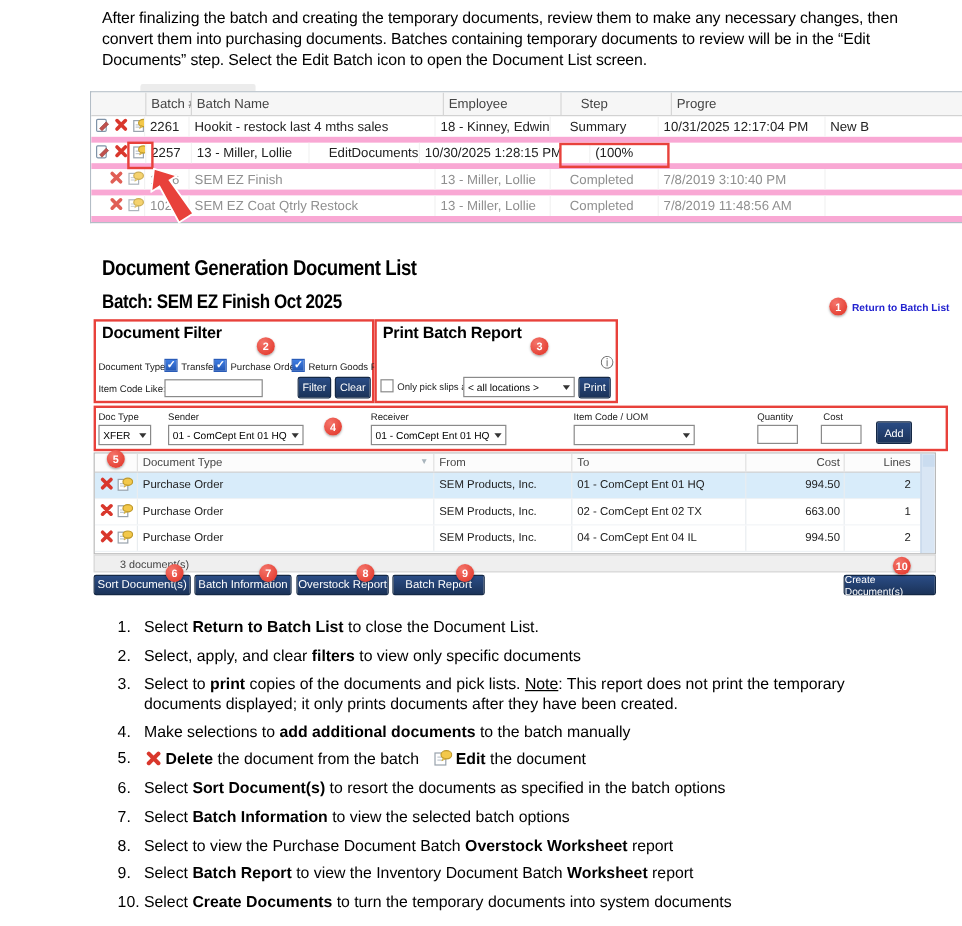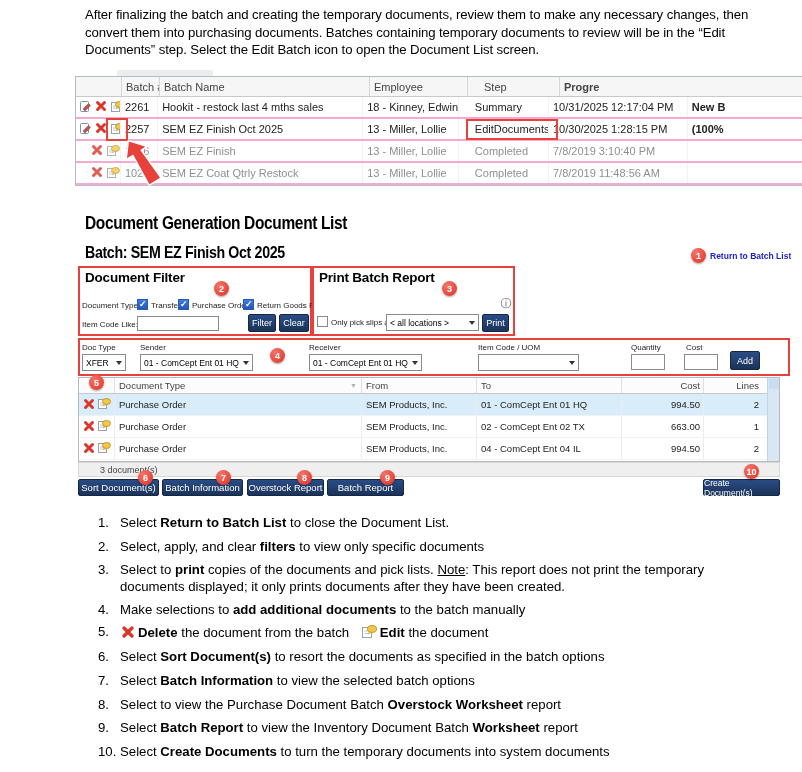--- a/index.html
+++ b/index.html
@@ -6,32 +6,32 @@
   body { background:#fff; font-family:"Liberation Sans", sans-serif; }
   .page { position:relative; width:802px; height:772px; background:#fff; overflow:hidden; }
 
   
   .intro { position:absolute; left:85px; top:6px; width:706px; font-size:13.2px; line-height:1.33; color:#000; letter-spacing:-0.1px; }
   .intro b { font-weight:normal; }
 
   
   .pre-strip { position:absolute; left:117px; top:70px; width:96px; height:8px; background:#ececec; border-radius:2px; }
   .batch-table { position:absolute; left:75px; top:76px; width:727px; height:110px; border:1px solid #b3bdc6; border-right:none; background:#fff; font-size:11px; color:#222; overflow:hidden; }
-  .bt-row { display:flex; height:22px; align-items:center; border-bottom:2px solid #f9a8d4; background:#fff; }
+  .bt-row { display:flex; height:22px; align-items:center; border-bottom:5px solid #f9a8d4; background:#fff; }
   .bt-head { height:20px; background:#f6f6f6; border-bottom:1px solid #c9c9c9; color:#444; }
   .bt-c { padding-left:4px; white-space:nowrap; overflow:hidden; height:100%; display:flex; align-items:center; border-left:1px solid #f2f2f2; }
   .bt-head .bt-c { border-left:1px solid #d6d6d6; }
   .bt-c:first-child, .bt-head .bt-c:first-child { border-left:none; }
   .c-ic { width:45px; gap:3px; padding-left:3px; }
   .c-no { width:38px; }
   .c-nm { width:210px; }
   .c-emp { width:98px;text-align:right; }
   .c-st { width:92px;padding-left:16px; }
   .c-cr { width:142px; justify-content:space-between; padding-right:6px; }
-  .c-pr { width:118px;font-weight:bold; }
+  .c-pr { width:118px; }
   .faded { color:#8f8f8f; }
   .faded svg { opacity:0.8; }
   .ic-ph { display:inline-block; width:13px; height:13px; }
   .sort-asc { font-size:7px; color:#9fb6c8; }
 
   
   .anno-box { position:absolute; border:2px solid #e8413b; background:transparent; z-index:6; }
   .anno-arrow { position:absolute; z-index:7; }
 
   
@@ -145,21 +145,20 @@
             </svg></span>
         <span><svg width="14" height="13">
               <rect x="1.5" y="2.5" width="8" height="9" fill="#fff" stroke="#98a2ac"></rect>
               <line x1="3" y1="6" x2="7" y2="6" stroke="#c0c8d0"></line>
               <line x1="3" y1="8" x2="7" y2="8" stroke="#c0c8d0"></line>
               <ellipse cx="9.5" cy="4.5" rx="4" ry="3" fill="#f3c84a" stroke="#c09a2a"></ellipse>
               <path d="M7.5 6.8 L6.3 9 L9.2 7.4 Z" fill="#f3c84a" stroke="#c09a2a" stroke-width="0.5"></path>
             </svg></span>
       </div>
       <div class="bt-c c-no">2257</div>
-      <div class="bt-c c-nm">SEM EZ Finish Oct 2025</div>
       <div class="bt-c c-emp">13 - Miller, Lollie</div>
       <div class="bt-c c-st">EditDocuments</div>
       <div class="bt-c c-cr">10/30/2025 1:28:15 PM</div>
       <div class="bt-c c-pr">(100%</div>
     </div>
 
     <div class="bt-row faded">
       <div class="bt-c c-ic">
         <span class="ic-ph"></span>
         <span><svg width="12" height="12">

